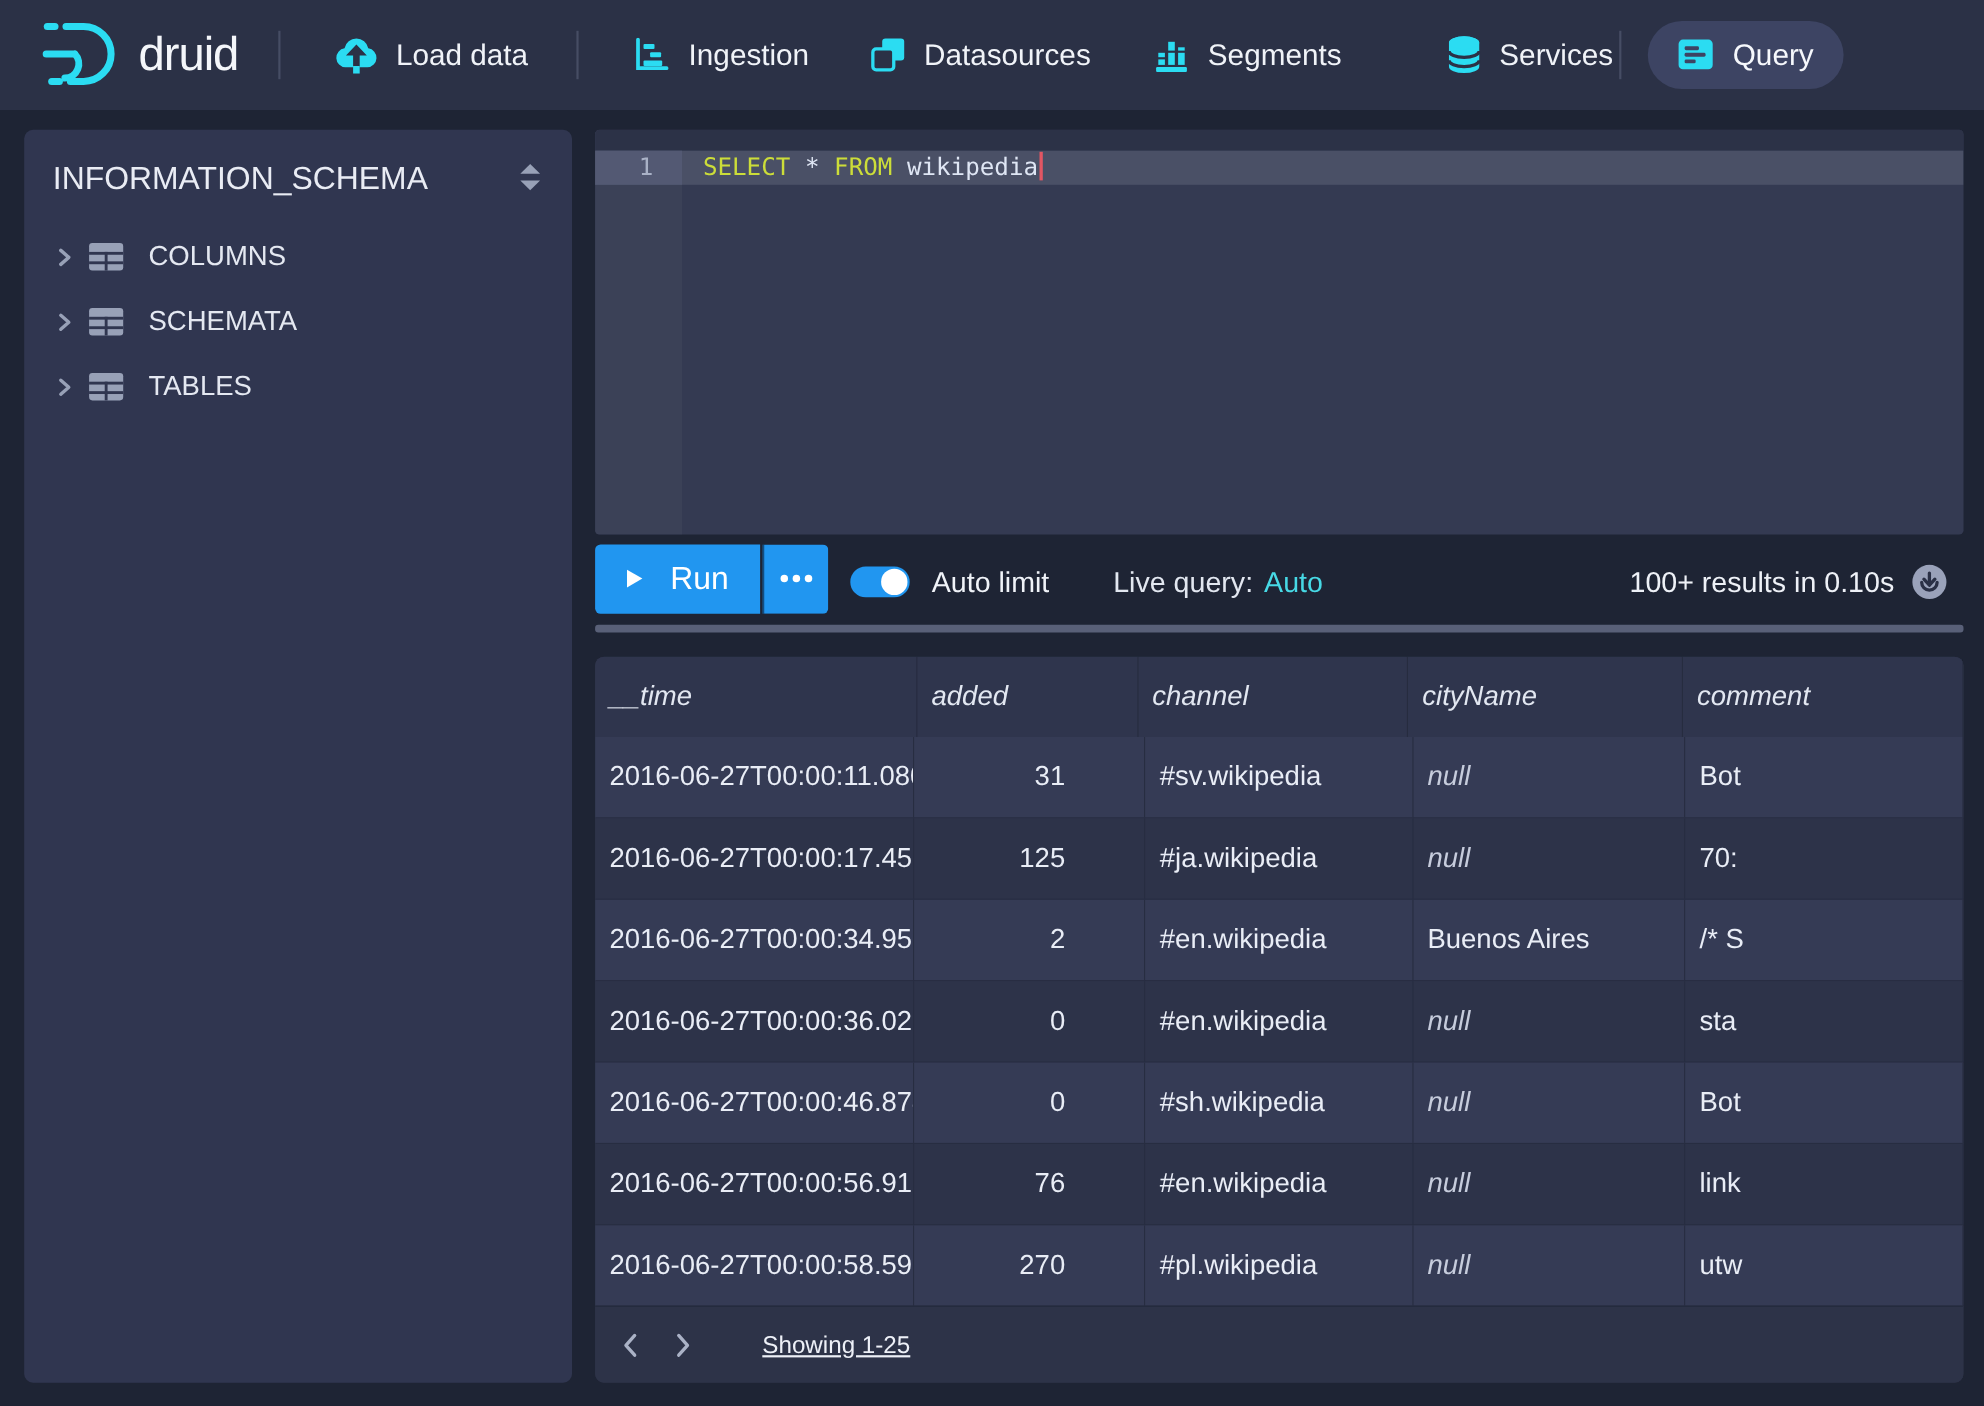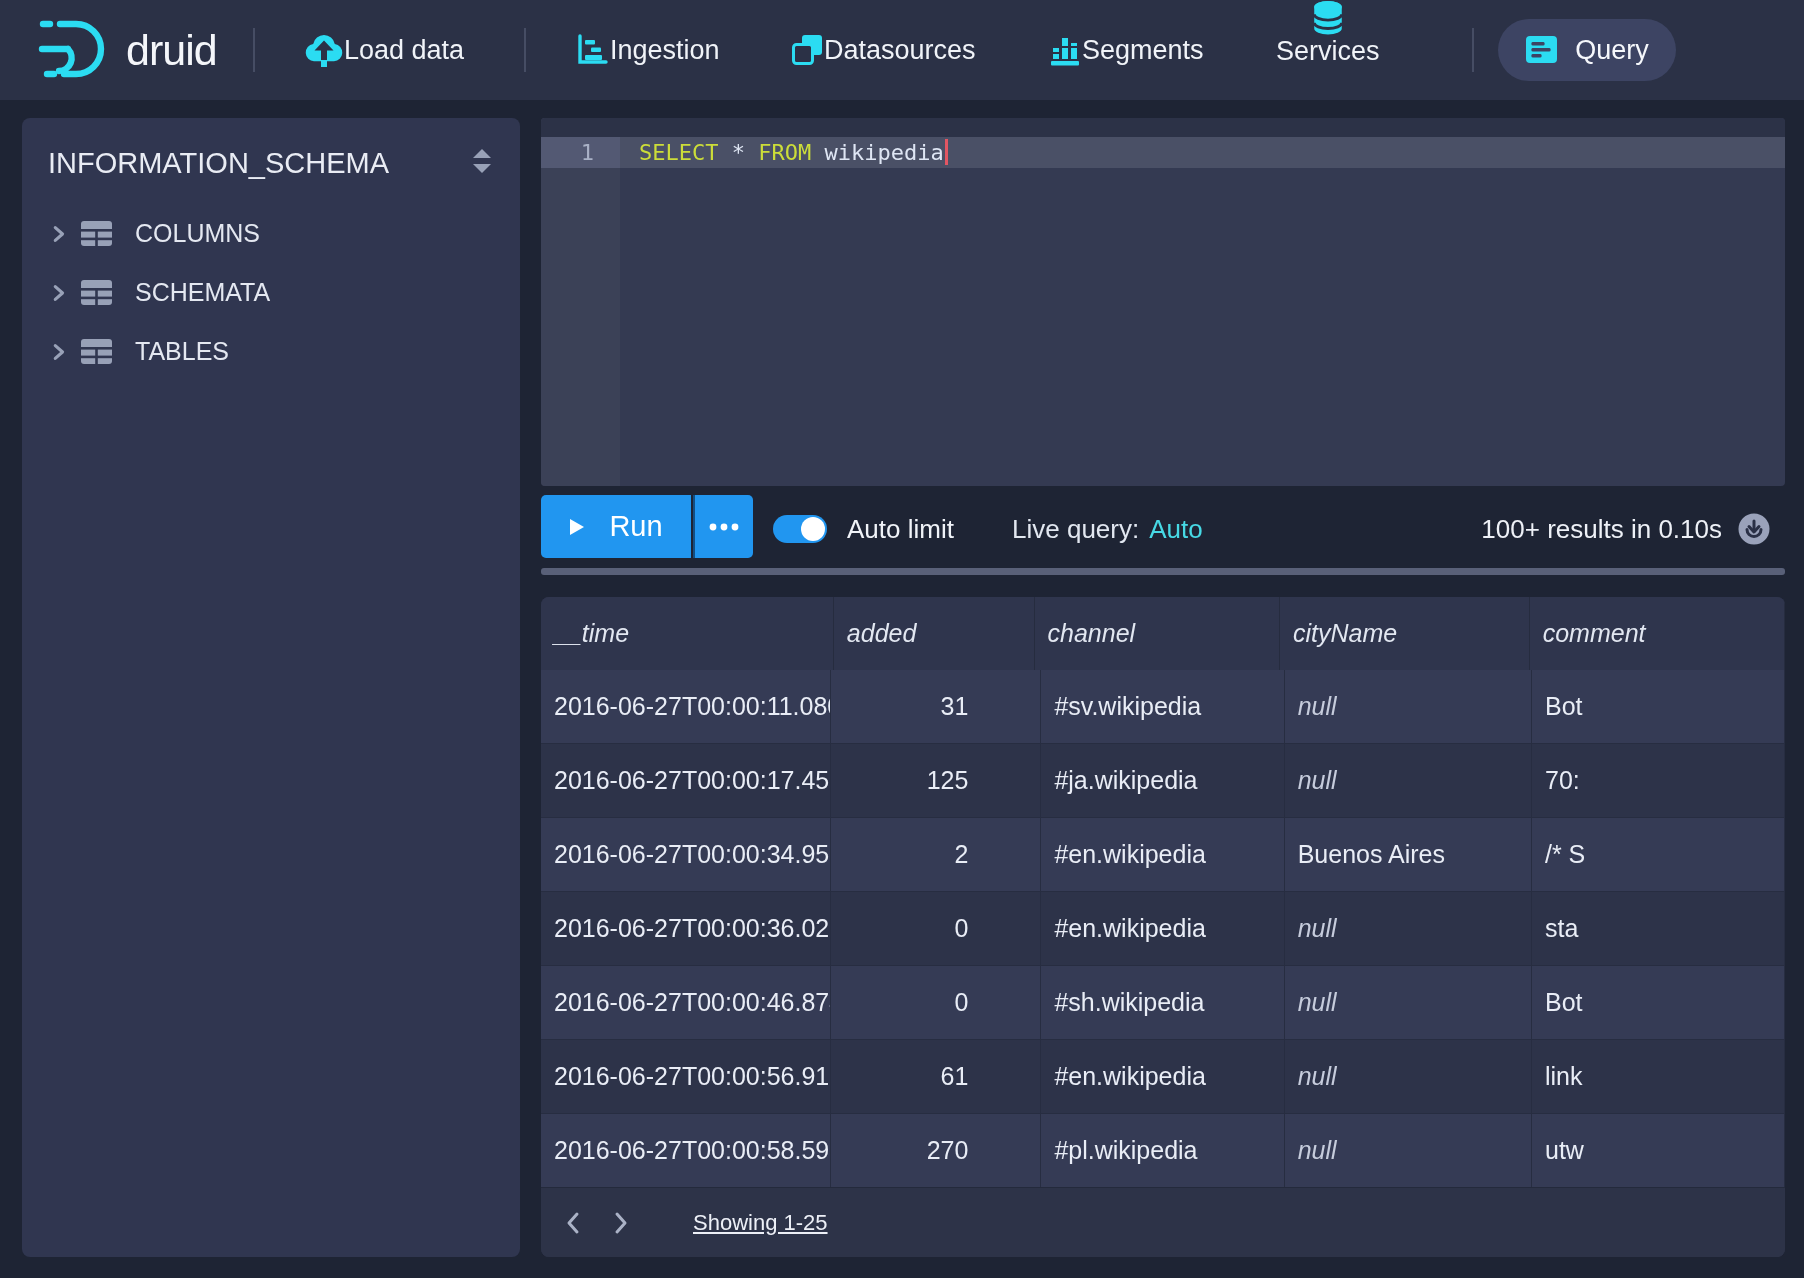--- a/index.html
+++ b/index.html
@@ -1,20 +1,20 @@
 <!DOCTYPE html>
 <html><head>
 <meta charset="utf-8">
 <style>
   html,body{margin:0;padding:0;background:#1e2434;width:1804px;height:1278px;overflow:hidden;
     font-family:"Liberation Sans","DejaVu Sans",sans-serif;-webkit-font-smoothing:antialiased;}
   .abs{position:absolute;}
   
   #navbar{left:0;top:0;width:1804px;height:100px;background:#2b3146;}
-  .nav-item{top:0;height:100px;display:flex;align-items:center;color:#f0f3f8;font-size:27px;cursor:pointer;}
+  .nav-item{top:0;height:100px;display:flex;align-items:center;gap:16px;color:#f0f3f8;font-size:27px;cursor:pointer;}
   .nav-divider{top:28px;width:2px;height:44px;background:#464d64;}
   #logo{left:38px;top:0;height:100px;display:flex;align-items:center;gap:16px;}
   #logo-text{color:#f4f6fa;font-size:43px;font-weight:500;letter-spacing:-1px;}
   #query-pill{left:1498px;top:19px;width:178px;height:62px;border-radius:31px;background:#3d4463;
     display:flex;align-items:center;justify-content:center;gap:16px;color:#f6f8fc;font-size:27px;cursor:pointer;}
   
   #sidebar{left:22px;top:118px;width:498px;height:1139px;background:#303650;border-radius:8px;}
   #schema-header{left:26px;top:22px;width:446px;height:46px;display:flex;align-items:center;justify-content:space-between;}
   #schema-title{color:#e9ecf4;font-size:29px;}
   .side-item{left:0;width:498px;height:59px;display:flex;align-items:center;cursor:pointer;}
@@ -117,21 +117,21 @@
    <rect x="5" y="15" width="6" height="4"></rect>
             <rect x="5" y="21" width="6" height="5"></rect>
    <rect x="14" y="5" width="6" height="8"></rect>
             <rect x="14" y="15" width="6" height="11"></rect>
    <rect x="23" y="10" width="6" height="3"></rect>
             <rect x="23" y="15" width="6" height="11"></rect>
           </svg>
         </span>
         <span>Segments</span>
       </div>
-      <div class="abs nav-item" style="left: 1276px; flex-direction: column;">
+      <div class="abs nav-item" style="left: 1315px;">
         <span style="display:flex">
           <svg width="32" height="36" viewBox="0 0 30 34">
    <path fill="#2bdcf2" d="M2 6.5 A13 5.5 0 0 1 28 6.5 V27 A13 5.5 0 0 1 2 27 Z"></path>
    <ellipse cx="15" cy="6.5" rx="13" ry="5.5" fill="#2bdcf2"></ellipse>
    <path d="M2 13.5 a13 5.5 0 0 0 26 0" stroke="#2b3146" stroke-width="2.8" fill="none"></path>
    <path d="M2 21.5 a13 5.5 0 0 0 26 0" stroke="#2b3146" stroke-width="2.8" fill="none"></path>
           </svg>
         </span>
         <span>Services</span>
       </div>
@@ -288,21 +288,21 @@
       </div>
       <div class="tr odd">
         <div class="td" style="width: 356px;">2016-06-27T00:00:46.874Z</div>
         <div class="td num" style="width: 243px;">0</div>
         <div class="td" style="width: 298px;">#sh.wikipedia</div>
         <div class="td" style="width: 303px;"><span class="nullv">null</span></div>
         <div class="td" style="width: 310px;">Bot</div>
       </div>
       <div class="tr even">
         <div class="td" style="width: 356px;">2016-06-27T00:00:56.913Z</div>
-        <div class="td num" style="width: 243px;">61</div>
+        <div class="td num" style="width: 243px;">76</div>
         <div class="td" style="width: 298px;">#en.wikipedia</div>
         <div class="td" style="width: 303px;"><span class="nullv">null</span></div>
         <div class="td" style="width: 310px;">link</div>
       </div>
       <div class="tr odd">
         <div class="td" style="width: 356px;">2016-06-27T00:00:58.599Z</div>
         <div class="td num" style="width: 243px;">270</div>
         <div class="td" style="width: 298px;">#pl.wikipedia</div>
         <div class="td" style="width: 303px;"><span class="nullv">null</span></div>
         <div class="td" style="width: 310px;">utw</div>

